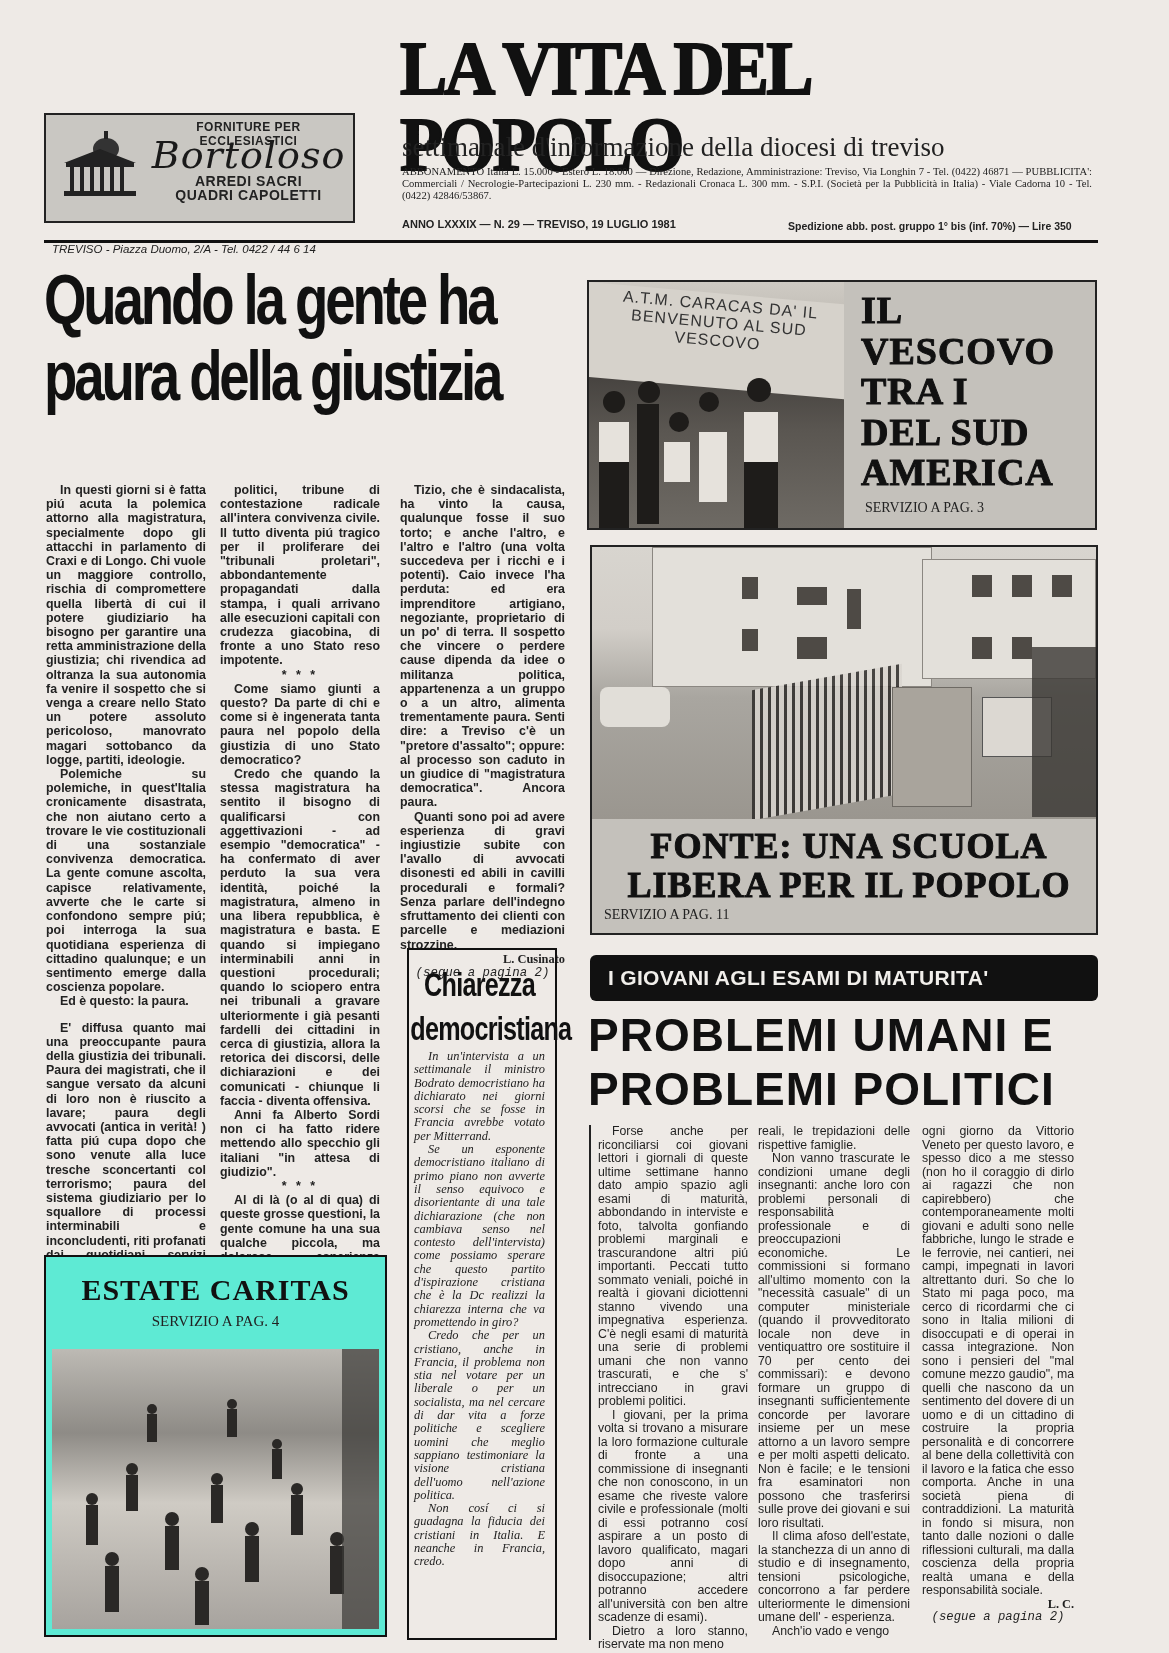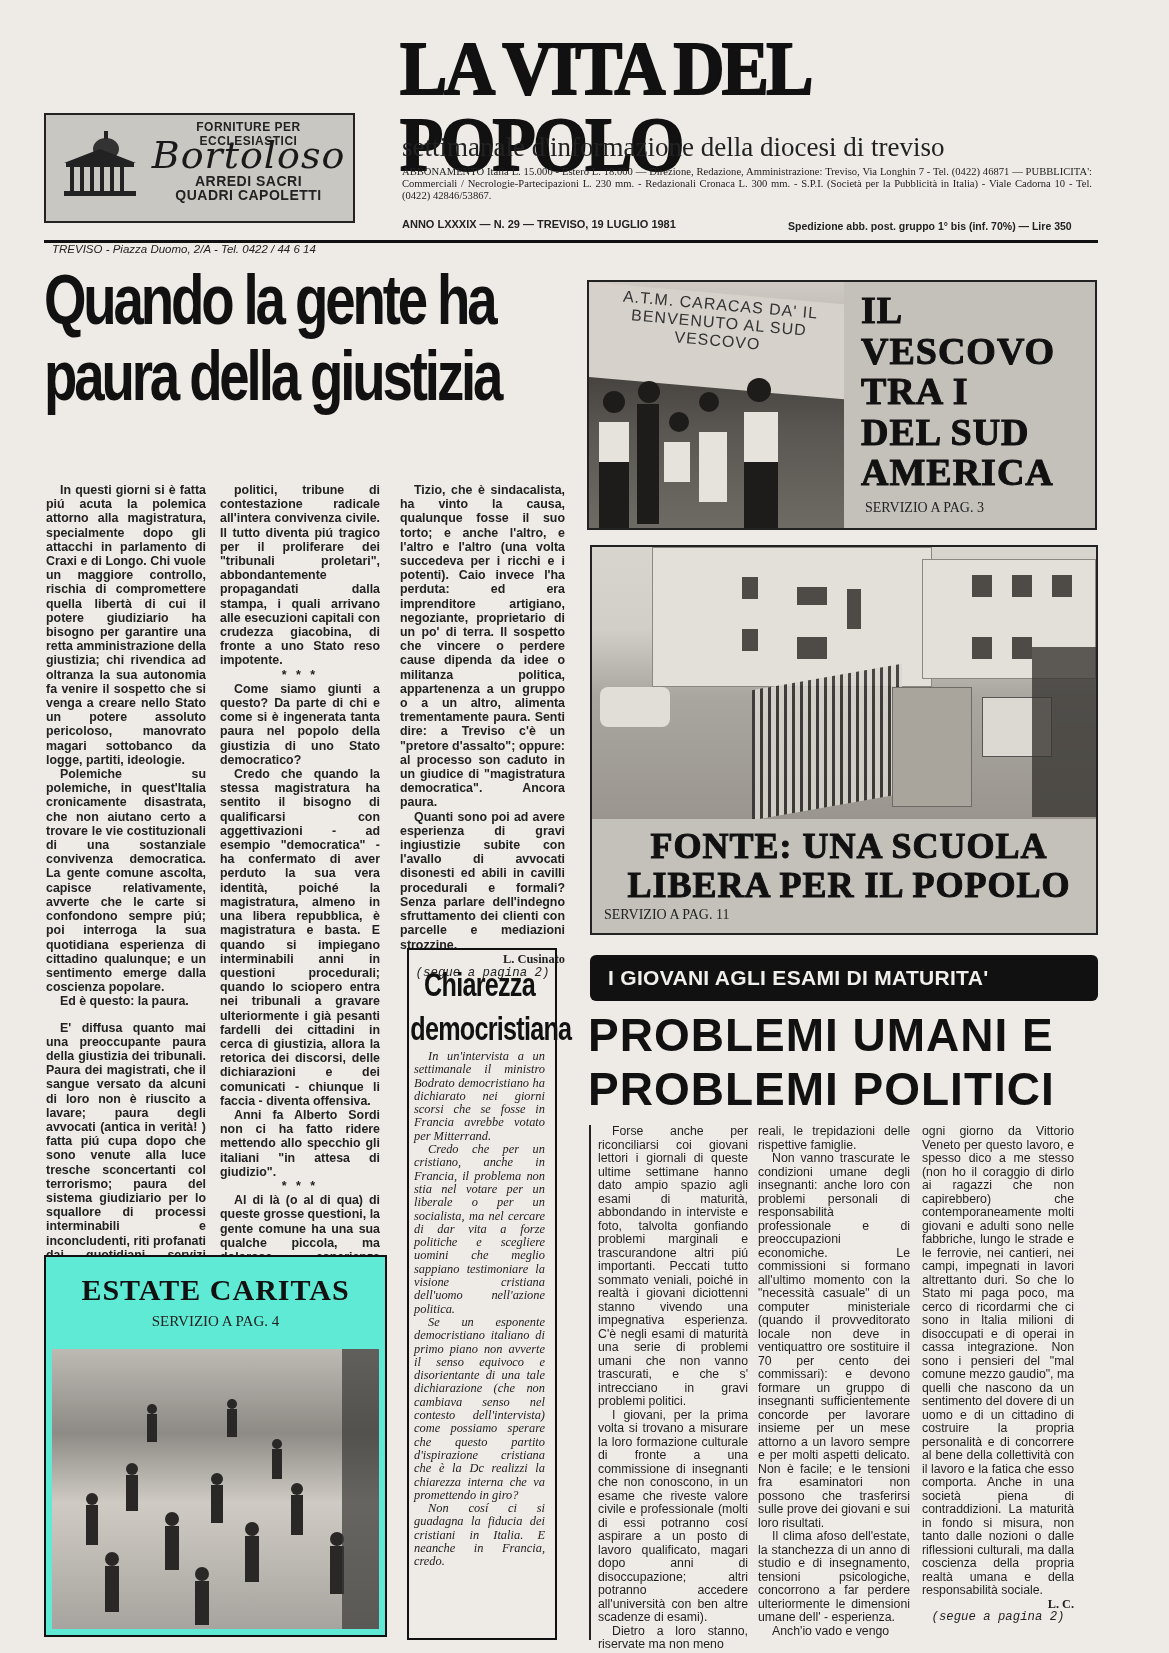--- a/index.html
+++ b/index.html
@@ -129,22 +129,22 @@
   <p>Quanti sono poi ad avere esperienza di gravi ingiustizie subite con l'avallo di avvocati disonesti ed abili in cavilli procedurali e formali? Senza parlare dell'indegno sfruttamento dei clienti con parcelle e mediazioni strozzine.</p>
   <div class="sign">L. Cusinato</div>
   <div class="cont">(segue a pagina 2)</div>
 </div>
 
 <div class="abs chia-box">
   <div class="chia-title">Chiarezza</div>
   <div class="chia-title">democristiana</div>
   <div class="chia-body">
     <p>In un'intervista a un settimanale il ministro Bodrato democristiano ha dichiarato nei giorni scorsi che se fosse in Francia avrebbe votato per Mitterrand.</p>
+    <p>Se un esponente democristiano italiano di primo piano non avverte il senso equivoco e disorientante di una tale dichiarazione (che non cambiava senso nel contesto dell'intervista) come possiamo sperare che questo partito d'ispirazione cristiana che è la Dc realizzi la chiarezza interna che va promettendo in giro?</p>
     <p>Credo che per un cristiano, anche in Francia, il problema non stia nel votare per un liberale o per un socialista, ma nel cercare di dar vita a forze politiche e scegliere uomini che meglio sappiano testimoniare la visione cristiana dell'uomo nell'azione politica.</p>
-    <p>Se un esponente democristiano italiano di primo piano non avverte il senso equivoco e disorientante di una tale dichiarazione (che non cambiava senso nel contesto dell'intervista) come possiamo sperare che questo partito d'ispirazione cristiana che è la Dc realizzi la chiarezza interna che va promettendo in giro?</p>
     <p>Non cosí ci si guadagna la fiducia dei cristiani in Italia. E neanche in Francia, credo.</p>
   </div>
 </div>
 
 <div class="abs caritas-box">
   <div class="abs caritas-title">ESTATE CARITAS</div>
   <div class="abs caritas-service">SERVIZIO A PAG. 4</div>
   <div class="abs caritas-photo">
     <svg width="327" height="280" viewBox="0 0 327 280">
       <g fill="#2a2826">

